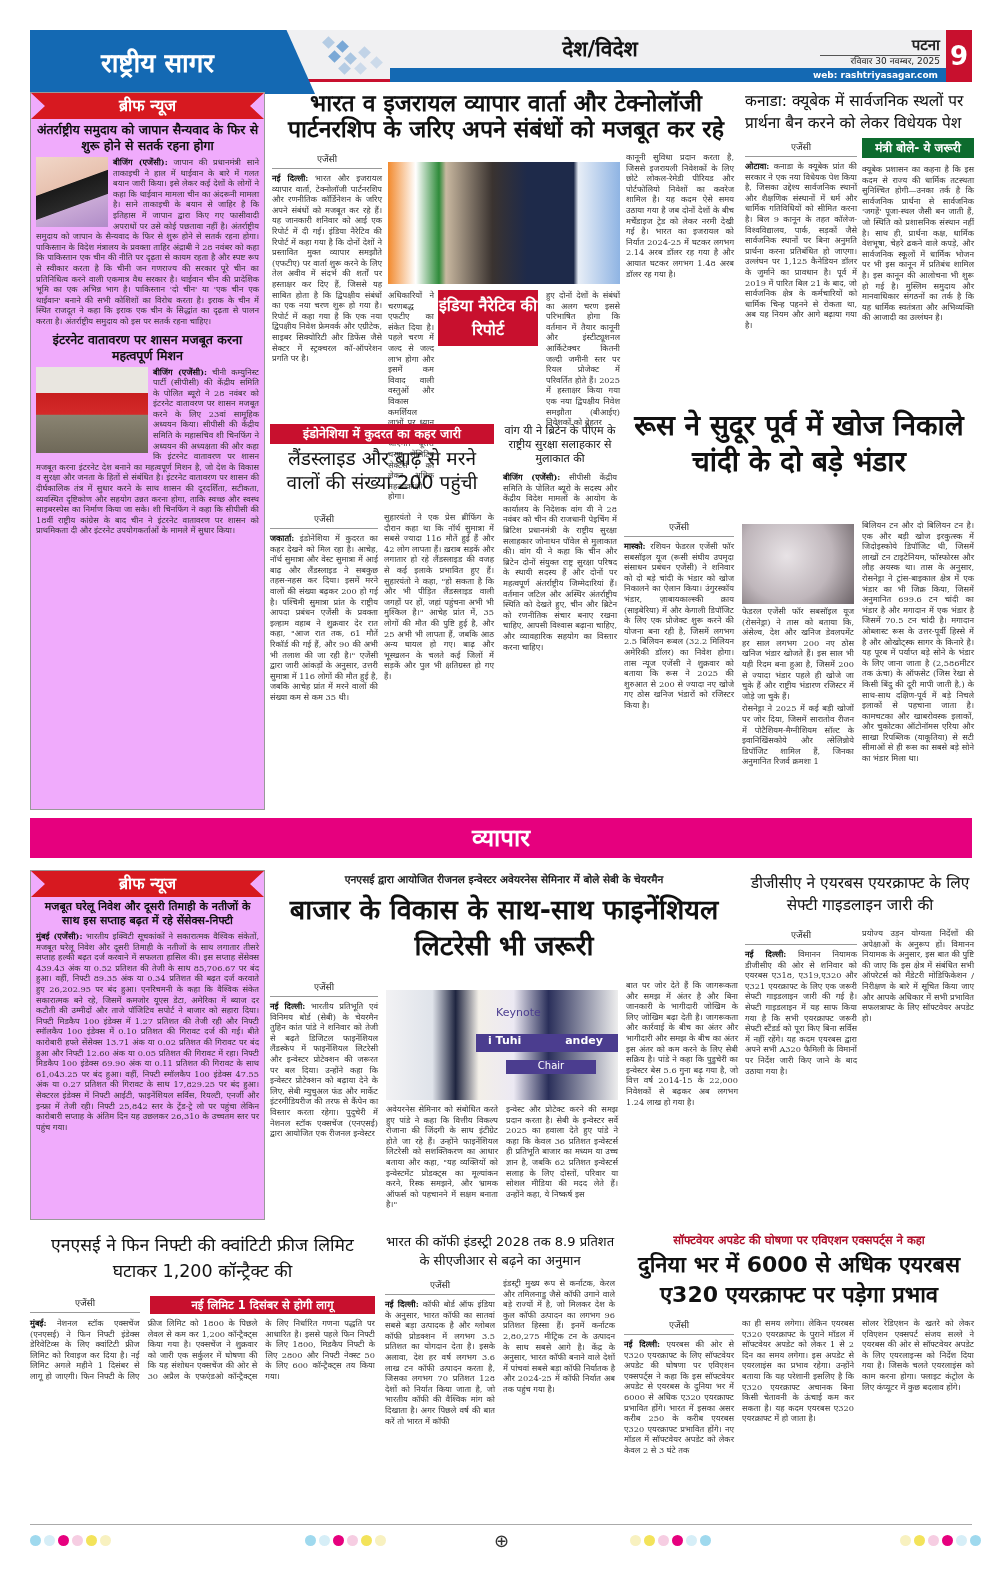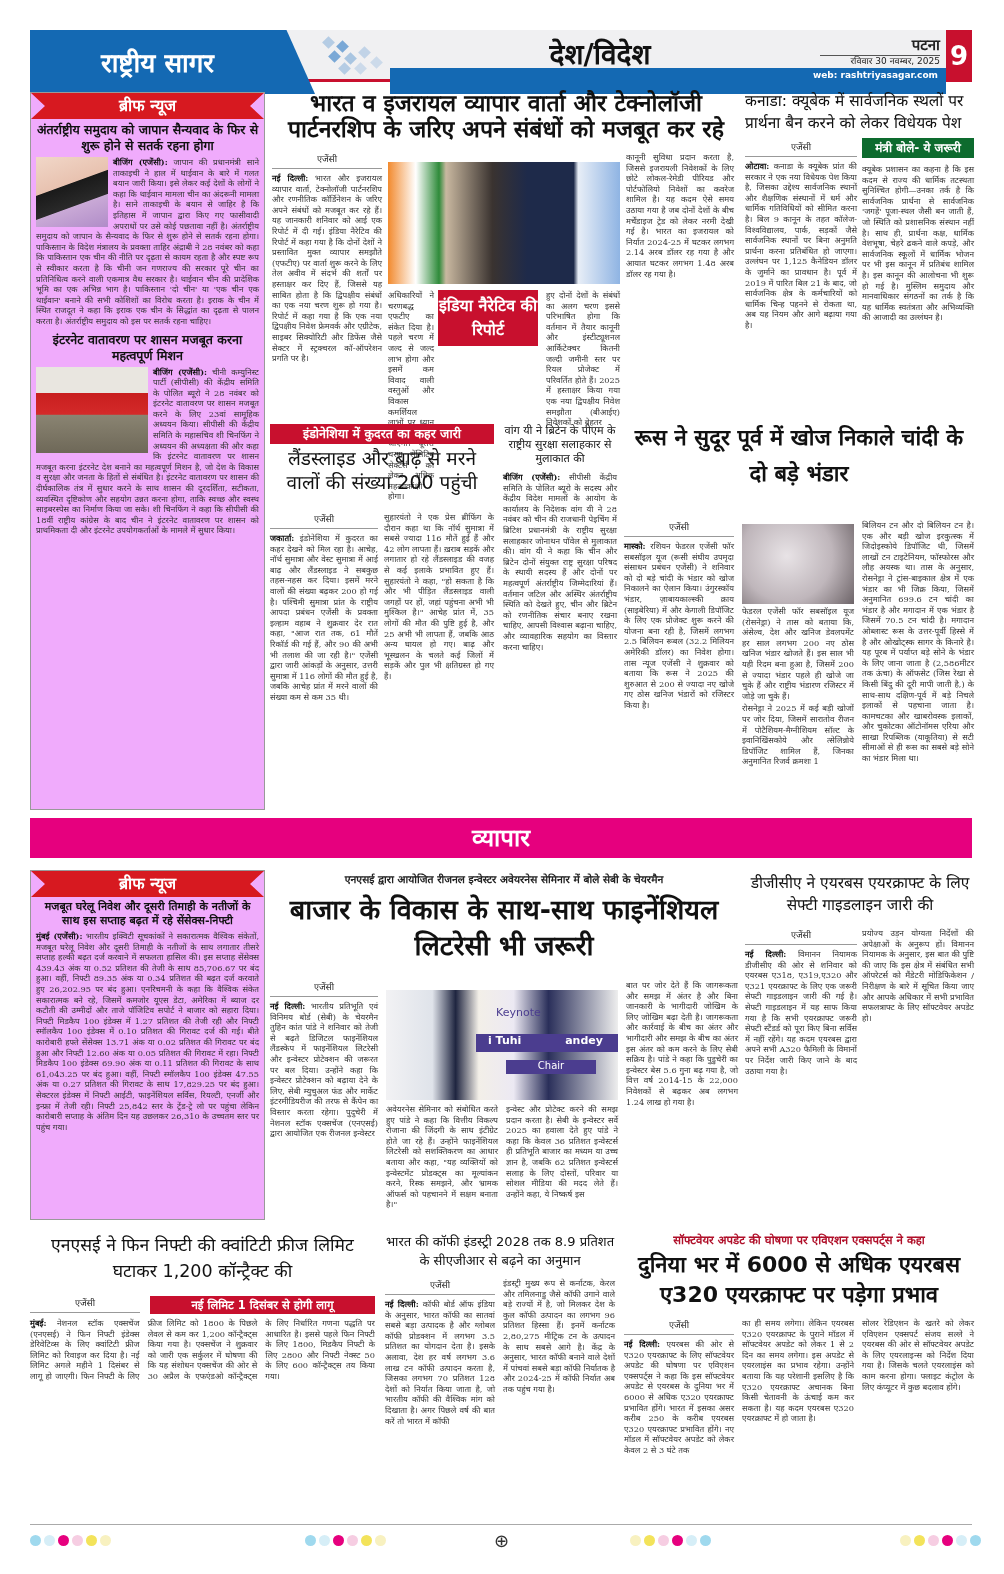--- a/index.html
+++ b/index.html
@@ -3,24 +3,24 @@
 <meta charset="utf-8">
 <style>
   * { box-sizing: border-box; margin: 0; padding: 0; }
   body { width: 1004px; height: 1574px; background: #fff; font-family: "DejaVu Sans", sans-serif; color: #222; position: relative; overflow: hidden; }
   .abs { position: absolute; }
   
   .mast { left: 30px; top: 30px; width: 942px; height: 52px; background: #f0f0f2; border-bottom: 3px solid #c8102e; }
   .mast-logo { left: 0; top: 0; width: 285px; height: 64px; background: #1469b3; clip-path: polygon(0 0, 90% 0, 100% 100%, 0 100%); color: #fff; font-size: 26px; font-weight: bold; display: flex; align-items: center; justify-content: center; padding-right: 30px; }
   .mast-dots { left: 290px; top: 6px; width: 70px; height: 40px; }
   .mast-dots span { position: absolute; width: 9px; height: 9px; background: #7aa8d6; transform: rotate(45deg); }
-  .mast-section { left: 360px; top: 4px; width: 420px; text-align: center; font-size: 28px; font-weight: bold; color: #111; }
+  .mast-section { left: 360px; top: 4px; width: 420px; text-align: center; font-size: 21px; font-weight: bold; color: #111; }
   .mast-city { left: 790px; top: 4px; width: 120px; text-align: right; font-size: 15px; font-weight: bold; border-bottom: 1px solid #555; padding-bottom: 1px; }
   .mast-date { left: 790px; top: 24px; width: 120px; text-align: right; font-size: 9px; }
-  .mast-webbar { left: 360px; top: 38px; width: 556px; height: 26px; background: #1469b3; color: #fff; font-size: 9px; font-weight: bold; text-align: right; padding-right: 8px; line-height: 14px; }
+  .mast-webbar { left: 360px; top: 38px; width: 556px; height: 14px; background: #1469b3; color: #fff; font-size: 9px; font-weight: bold; text-align: right; padding-right: 8px; line-height: 14px; }
   .mast-page { left: 916px; top: 0; width: 26px; height: 52px; background: #c8102e; color: #fff; font-size: 26px; font-weight: bold; text-align: center; line-height: 52px; }
   
   .brief { background: #f0abfc; border: 1px solid #999; }
   .brief-banner { background: #d71920; color: #fff; font-weight: bold; text-align: center; font-size: 16px; height: 26px; line-height: 26px; clip-path: polygon(0 0, 100% 0, 94% 50%, 100% 100%, 0 100%, 6% 50%); }
   .brief-title { font-weight: bold; text-align: center; font-size: 12.5px; line-height: 16px; color: #111; padding: 3px 4px; }
   .body { font-family: "DejaVu Serif", serif; font-size: 8.2px; line-height: 10.6px; color: #333; text-align: justify; }
   .body b { color: #111; }
   .photo { background: #bbb; }
   .agency { text-align: center; font-size: 9px; border-bottom: 1px solid #999; padding-bottom: 3px; margin-bottom: 4px; }
   .h-big { font-weight: bold; color: #111; line-height: 1.15; }
@@ -101,21 +101,21 @@
 </div>
 <div class="abs" style="left:384px;top:512px;width:110px;">
   <p class="body">सुहारयंतो ने एक प्रेस ब्रीफिंग के दौरान कहा था कि नॉर्थ सुमात्रा में सबसे ज्यादा 116 मौतें हुई हैं और 42 लोग लापता हैं। ख़राब सड़कें और लगातार हो रहे लैंडस्लाइड की वजह से कई इलाके प्रभावित हुए हैं। सुहारयंतो ने कहा, "हो सकता है कि और भी पीड़ित लैंडस्लाइड वाली जगहों पर हों, जहां पहुंचना अभी भी मुश्किल है।" आचेह प्रांत में, 35 लोगों की मौत की पुष्टि हुई है, और 25 अभी भी लापता हैं, जबकि आठ अन्य घायल हो गए। बाढ़ और भूस्खलन के चलते कई जिलों में सड़कें और पुल भी क्षतिग्रस्त हो गए हैं।</p>
 </div>
 
 <div class="abs" style="left:503px;top:424px;width:114px;font-size:11px;line-height:14px;color:#111;text-align:center;">वांग यी ने ब्रिटेन के पीएम के राष्ट्रीय सुरक्षा सलाहकार से मुलाकात की</div>
 <div class="abs" style="left:503px;top:472px;width:114px;">
   <p class="body"><b>बीजिंग (एजेंसी):</b> <span>सीपीसी केंद्रीय समिति के पोलित ब्यूरो के सदस्य और केंद्रीय विदेश मामलों के आयोग के कार्यालय के निदेशक वांग यी ने 28 नवंबर को चीन की राजधानी पेइचिंग में ब्रिटिश प्रधानमंत्री के राष्ट्रीय सुरक्षा सलाहकार जोनाथन पॉवेल से मुलाकात की। वांग यी ने कहा कि चीन और ब्रिटेन दोनों संयुक्त राष्ट्र सुरक्षा परिषद के स्थायी सदस्य हैं और दोनों पर महत्वपूर्ण अंतर्राष्ट्रीय जिम्मेदारियां हैं। वर्तमान जटिल और अस्थिर अंतर्राष्ट्रीय स्थिति को देखते हुए, चीन और ब्रिटेन को रणनीतिक संचार बनाए रखना चाहिए, आपसी विश्वास बढ़ाना चाहिए, और व्यावहारिक सहयोग का विस्तार करना चाहिए।</span></p>
 </div>
 
-<div class="abs h-big" style="left:624px;top:420px;width:350px;font-size:22px;text-align:center;line-height:36px;">रूस ने सुदूर पूर्व में खोज निकाले चांदी के दो बड़े भंडार</div>
+<div class="abs h-big" style="left:624px;top:408px;width:350px;font-size:28px;text-align:center;line-height:36px;">रूस ने सुदूर पूर्व में खोज निकाले चांदी के दो बड़े भंडार</div>
 <div class="abs" style="left:624px;top:520px;width:110px;">
   <div class="agency">एजेंसी</div>
   <p class="body"><b>मास्को:</b> <span>रशियन फेडरल एजेंसी फॉर सबसॉइल यूज (रूसी संघीय उपमृदा संसाधन प्रबंधन एजेंसी) ने शनिवार को दो बड़े चांदी के भंडार को खोज निकालने का ऐलान किया। उंगुरस्कॉय भंडार, ज़ाबायकाल्स्की क्राय (साइबेरिया) में और केगाली डिपॉजिट के लिए एक प्रोजेक्ट शुरू करने की योजना बना रही है, जिसमें लगभग 2.5 बिलियन रूबल (32.2 मिलियन अमेरिकी डॉलर) का निवेश होगा। तास न्यूज एजेंसी ने शुक्रवार को बताया कि रूस ने 2025 की शुरुआत से 200 से ज्यादा नए खोजे गए ठोस खनिज भंडारों को रजिस्टर किया है।</span></p>
 </div>
 <div class="abs photo" style="left:742px;top:524px;width:112px;height:80px;background:radial-gradient(circle at 40% 40%,#e8e3e6,#bfb6bb 55%,#6d6468 100%);"></div>
 <div class="abs" style="left:742px;top:606px;width:112px;">
   <p class="body">फेडरल एजेंसी फॉर सबसॉइल यूज (रोसनेड्रा) ने तास को बताया कि, अंसेल्व, देश और खनिज डेवलपमेंट हर साल लगभग 200 नए ठोस खनिज भंडार खोजते हैं। इस साल भी यही रिदम बना हुआ है, जिसमें 200 से ज्यादा भंडार पहले ही खोजे जा चुके हैं और राष्ट्रीय भंडारण रजिस्टर में जोड़े जा चुके हैं।</p>
   <p class="body" style="margin-top:2px;">रोसनेड्रा ने 2025 में कई बड़ी खोजों पर जोर दिया, जिसमें सारातोव रीजन में पोटैशियम-मैग्नीशियम सॉल्ट के इवानिखिंसकोये और त्सेलिन्नोये डिपॉजिट शामिल हैं, जिनका अनुमानित रिजर्व क्रमशः 1</p>
 </div>
 <div class="abs" style="left:862px;top:520px;width:112px;">

